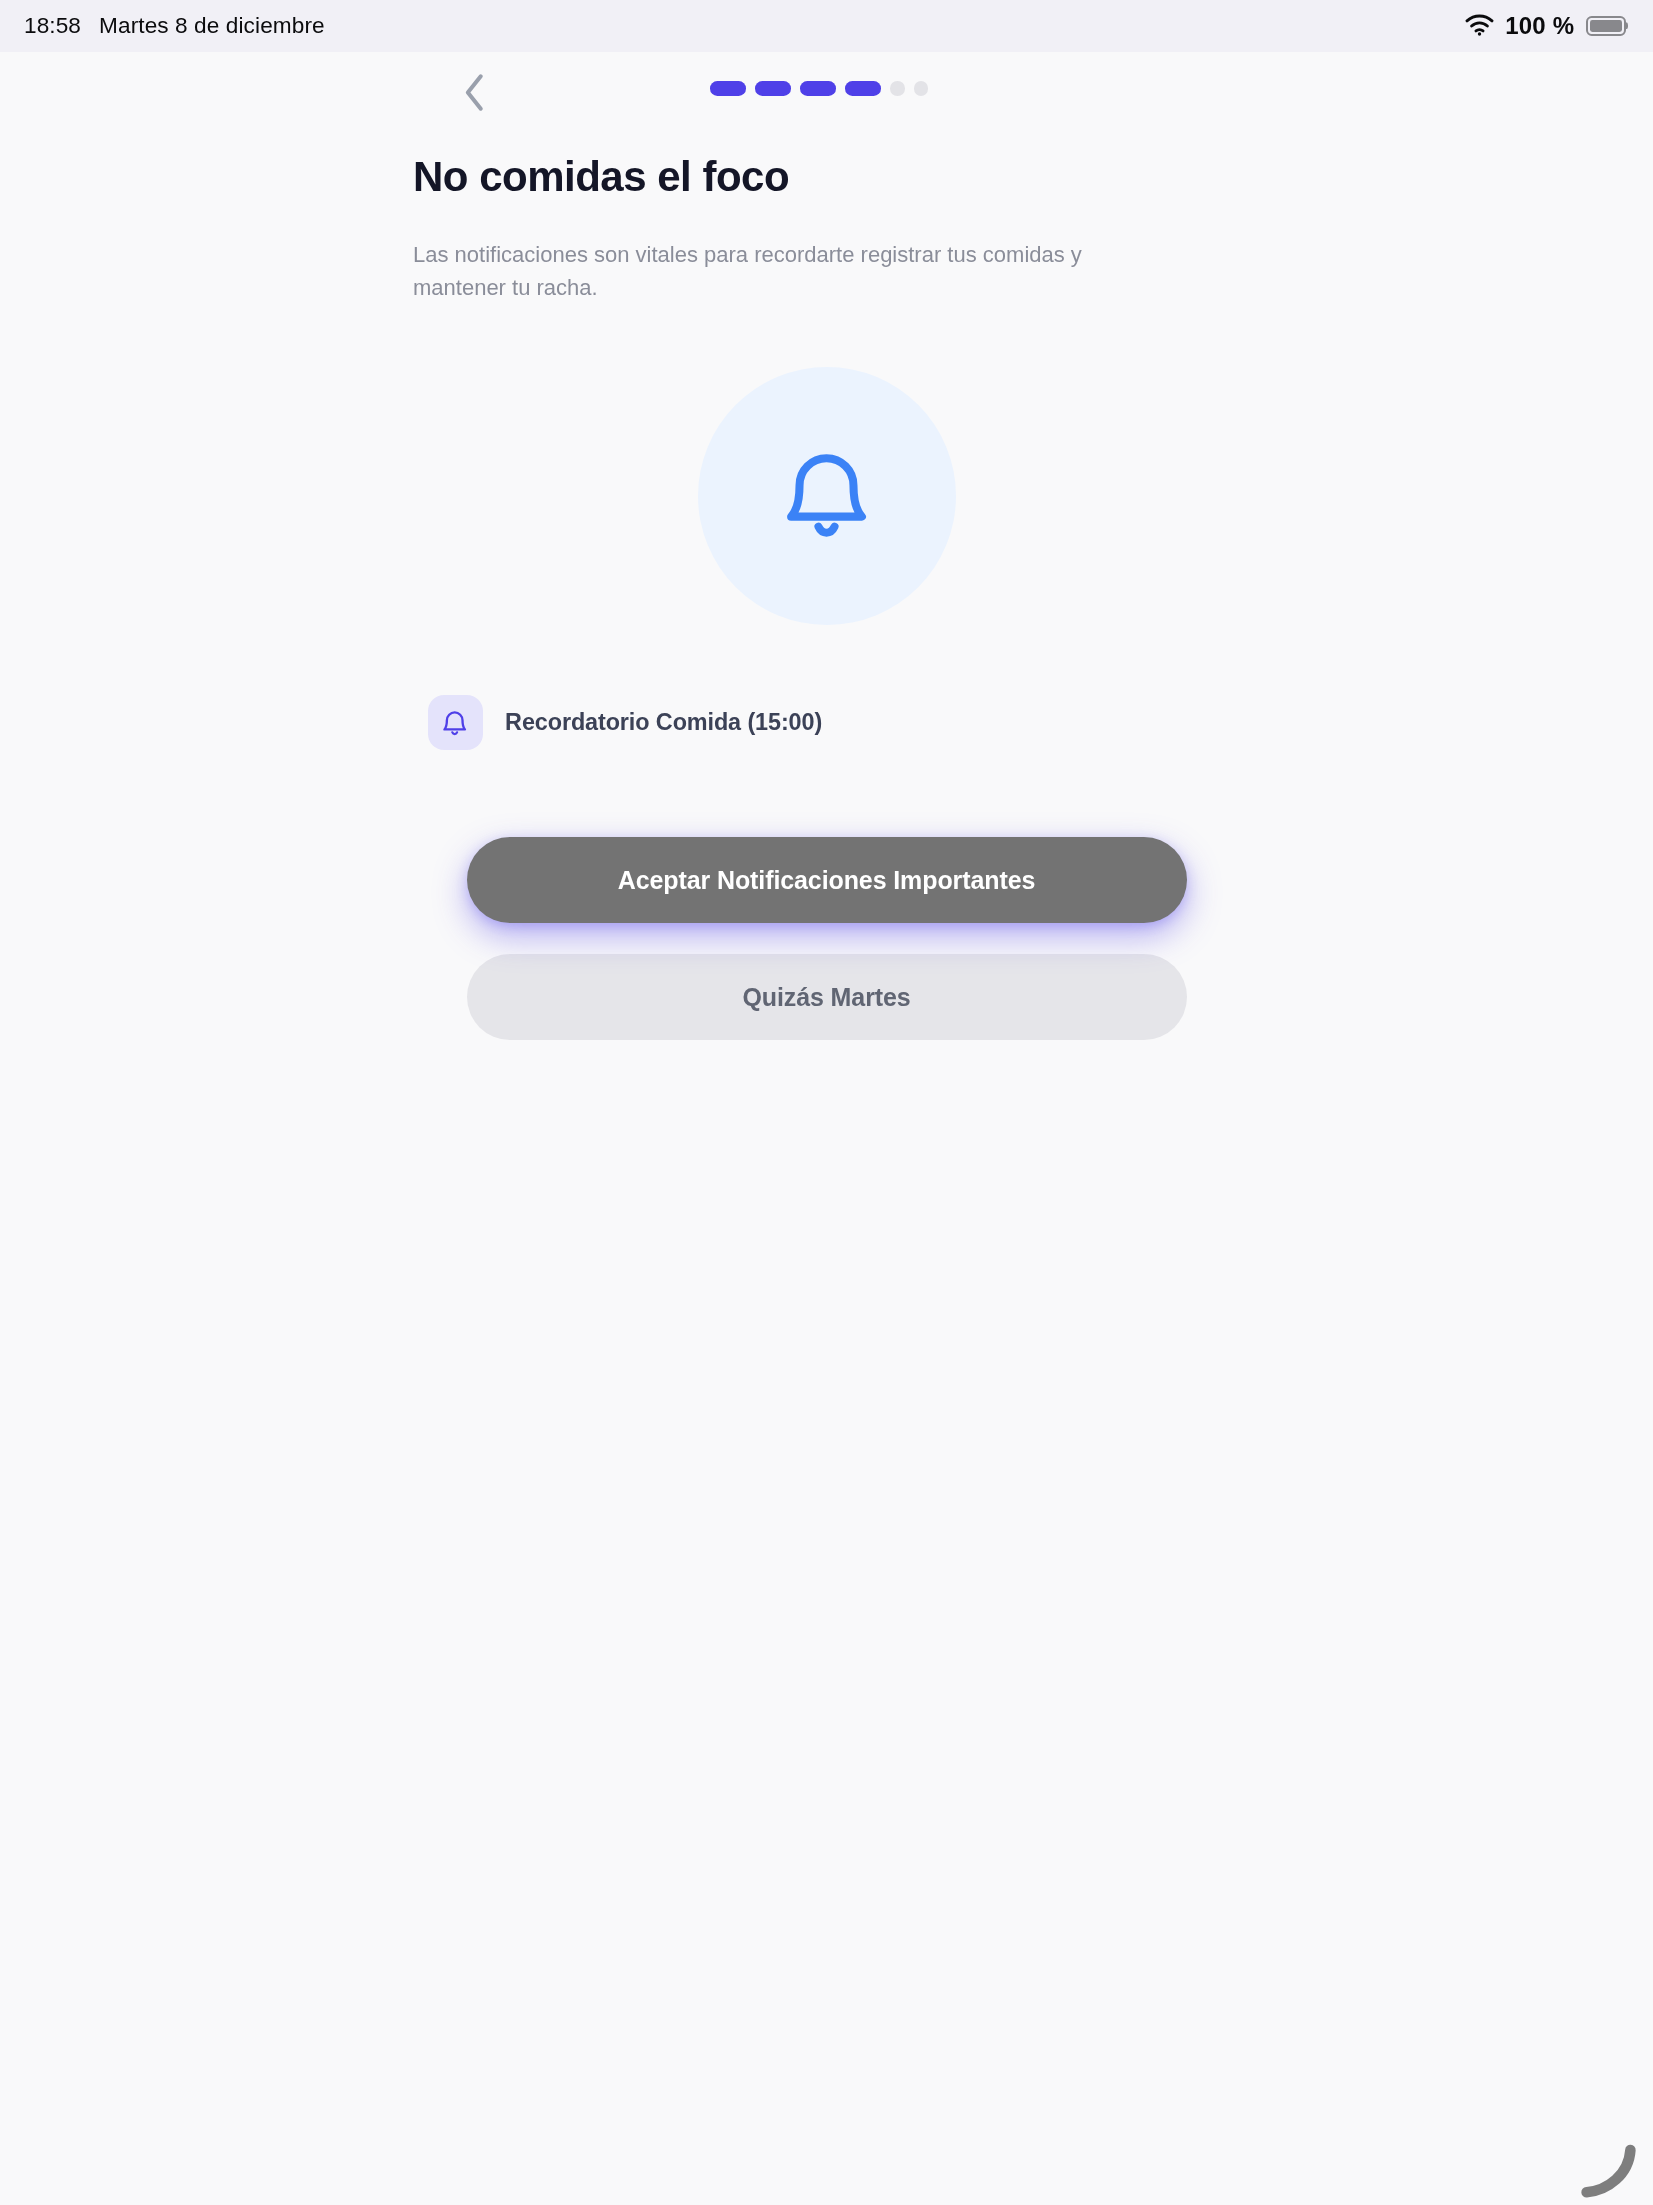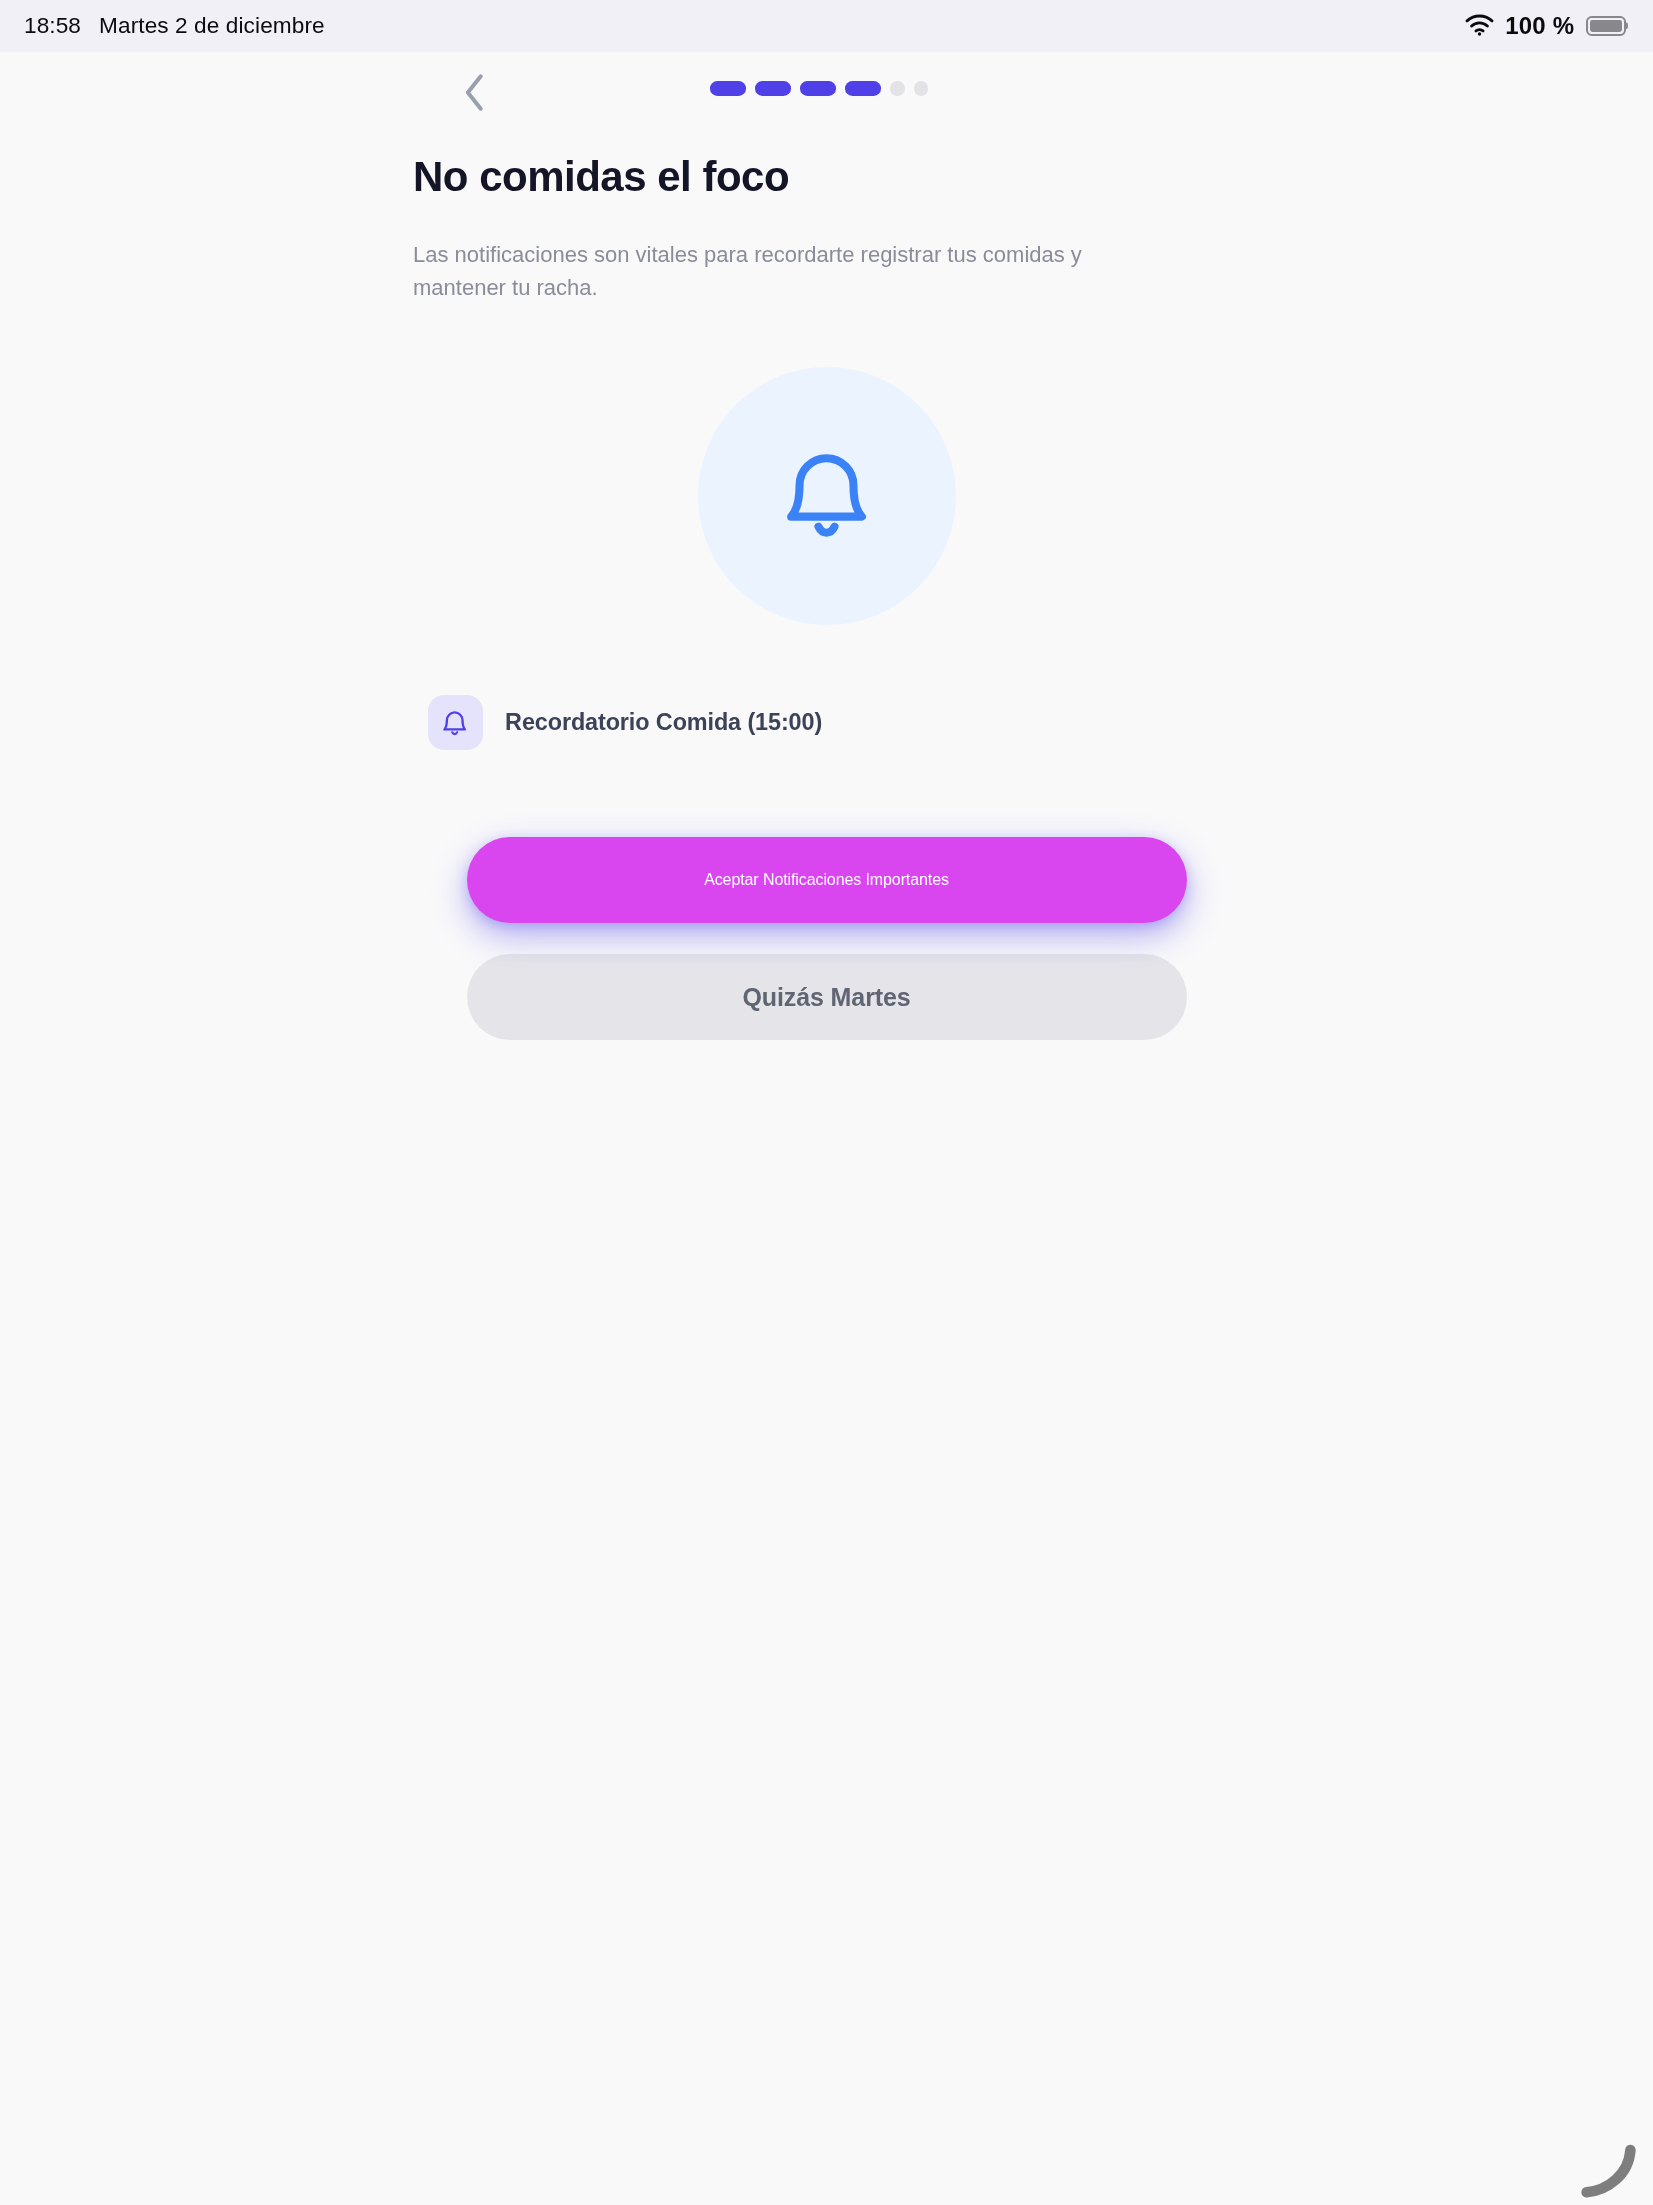--- a/index.html
+++ b/index.html
@@ -202,24 +202,24 @@
   #actions {
     margin-top: 86px;
     display: flex;
     flex-direction: column;
     align-items: center;
   }
   #primary-button {
     width: 720px;
     height: 86px;
     border-radius: 43px;
-    background: #d946ef;
+    background: #737373;
     color: #FFFFFF;
-    font-size: 16px;
-    font-weight: 400;
+    font-size: 25px;
+    font-weight: 700;
     letter-spacing: -0.1px;
     display: flex;
     align-items: center;
     justify-content: center;
     border: none;
     cursor: pointer;
     font-family: "Liberation Sans", sans-serif;
     box-shadow: 0 13px 34px rgba(79, 64, 232, 0.40),
                 0 3.2px 11.3px rgba(79, 64, 232, 0.22);
     position: relative;
@@ -255,21 +255,21 @@
   }
 </style>
 </head>
 <body>
 
 <div id="screen">
 
   <div id="status-bar">
     <div class="status-left">
       <span class="status-time">18:58</span>
-      <span class="status-date">Martes 2 de diciembre</span>
+      <span class="status-date">Martes 8 de diciembre</span>
     </div>
     <div class="status-right">
       <span>
         <svg width="29" height="22" viewBox="0 0 36 27" fill="none">
           <path d="M2.5 8.4C6.9 4.5 12.2 2.4 18 2.4C23.8 2.4 29.1 4.5 33.5 8.4" stroke="#0B0B0D" stroke-width="3.6" stroke-linecap="round"></path>
           <path d="M8.2 14.8C10.9 12.3 14.3 10.9 18 10.9C21.7 10.9 25.1 12.3 27.8 14.8" stroke="#0B0B0D" stroke-width="3.6" stroke-linecap="round"></path>
           <path d="M13.6 20.8C14.9 19.8 16.4 19.2 18 19.2C19.6 19.2 21.1 19.8 22.4 20.8" stroke="#0B0B0D" stroke-width="3.6" stroke-linecap="round"></path>
           <circle cx="18" cy="24.6" r="2.1" fill="#0B0B0D"></circle>
         </svg>
       </span>

